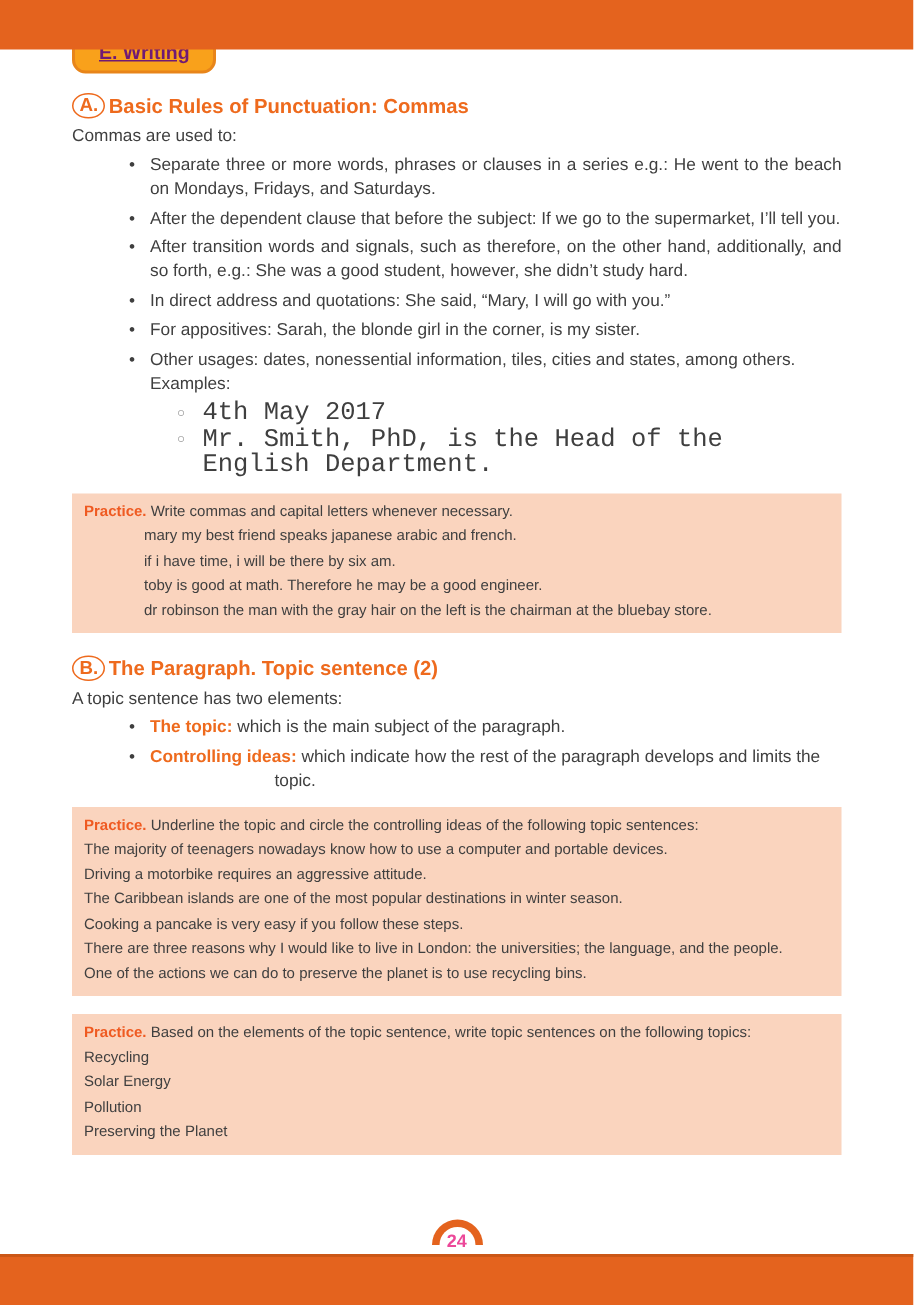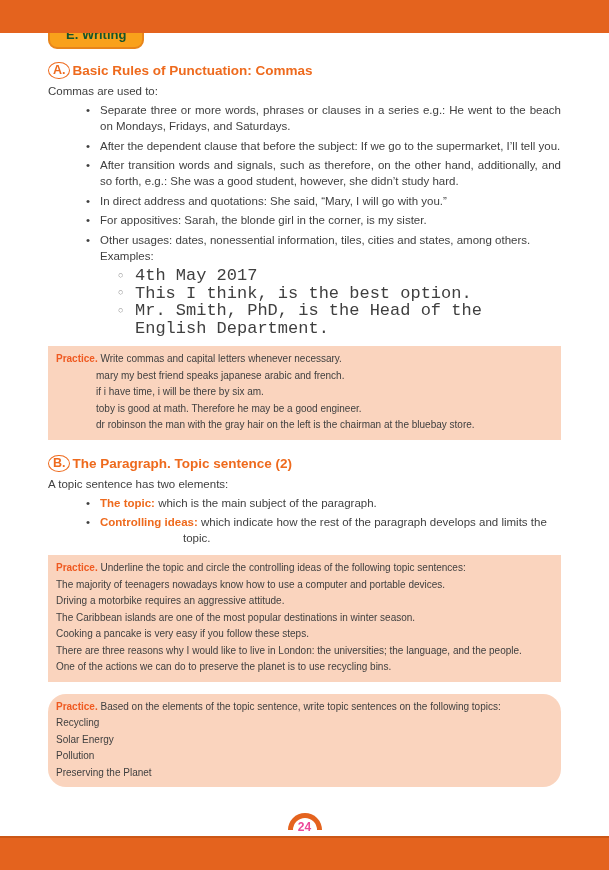--- a/index.html
+++ b/index.html
@@ -15,25 +15,26 @@
   .band.top { top: 0; height: 33px; }
   .band.bottom { bottom: 0; height: 34px; border-top: 2px solid #cb5716; }
 
   .content { padding: 21px 48px 0 48px; }
 
   .badge {
     display: inline-block;
     background: #F9A11B;
     border: 2px solid #E8851A;
     border-radius: 9px;
-    color: #14532d;
+    color: #701a75;
     font-weight: bold;
     font-size: 13px;
     padding: 4px 16px 5px 16px;
     margin-bottom: 7px;
+    text-decoration: underline;
   }
 
   .heading {
     color: #EE6A1D;
     font-weight: bold;
     font-size: 13.5px;
     margin: 6px 0 4px 0;
     display: flex;
     align-items: center;
   }
@@ -159,21 +160,20 @@
     <li>In direct address and quotations: She said, “Mary, I will go with you.”</li>
     <li>For appositives: Sarah, the blonde girl in the corner, is my sister.</li>
     <li>
       <span>Other usages: dates, nonessential information, tiles, cities and states, among others.</span>
       <div>Examples:</div>
     </li>
   </ul>
 
   <ul class="subbullets">
     <li>4th May 2017</li>
-    <li>This I think, is the best option.</li>
     <li>Mr. Smith, PhD, is the Head of the English Department.</li>
   </ul>
 
   <div class="practice">
     <div class="pline">
       <span class="plabel">Practice.</span>
       <span>Write commas and capital letters whenever necessary.</span>
     </div>
     <div class="pline indent">mary my best friend speaks japanese arabic and french.</div>
     <div class="pline indent">if i have time, i will be there by six am.</div>
@@ -208,21 +208,21 @@
       <span>Underline the topic and circle the controlling ideas of the following topic sentences:</span>
     </div>
     <div class="pline">The majority of teenagers nowadays know how to use a computer and portable devices.</div>
     <div class="pline">Driving a motorbike requires an aggressive attitude.</div>
     <div class="pline">The Caribbean islands are one of the most popular destinations in winter season.</div>
     <div class="pline">Cooking a pancake is very easy if you follow these steps.</div>
     <div class="pline">There are three reasons why I would like to live in London: the universities; the language, and the people.</div>
     <div class="pline">One of the actions we can do to preserve the planet is to use recycling bins.</div>
   </div>
 
-  <div class="practice" style="margin-top:12px;border-radius:18px;">
+  <div class="practice" style="margin-top:12px;">
     <div class="pline pinstr justify">
       <span class="plabel">Practice.</span>
       <span>Based on the elements of the topic sentence, write topic sentences on the following topics:</span>
     </div>
     <div class="pline">Recycling</div>
     <div class="pline">Solar Energy</div>
     <div class="pline">Pollution</div>
     <div class="pline">Preserving the Planet</div>
   </div>
 

